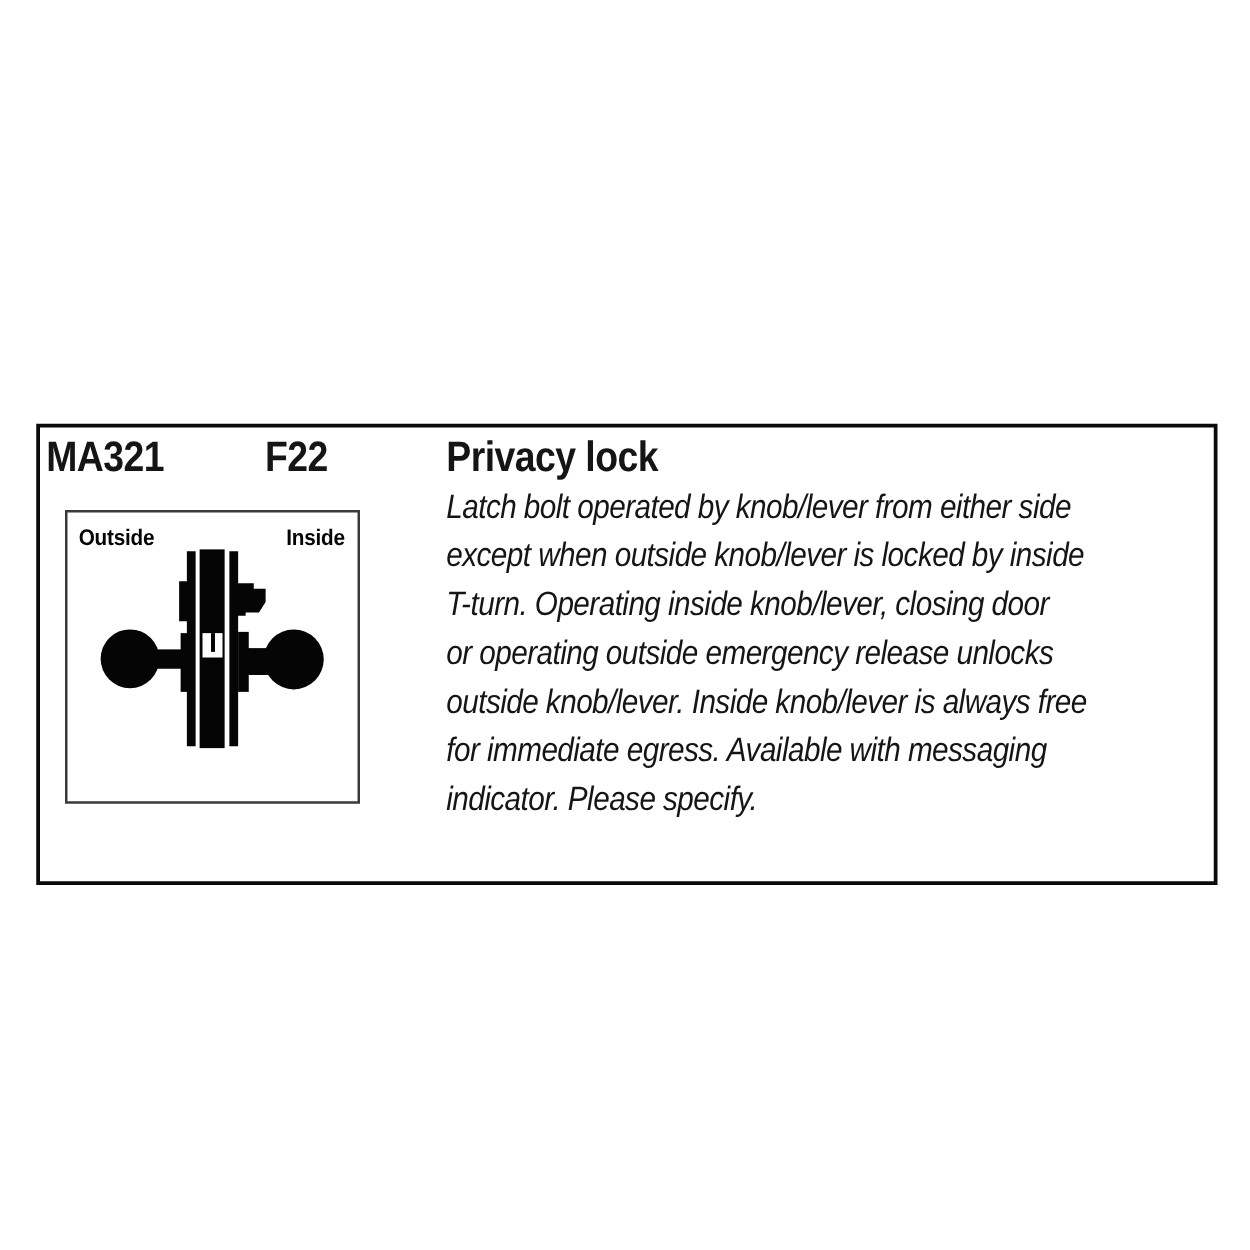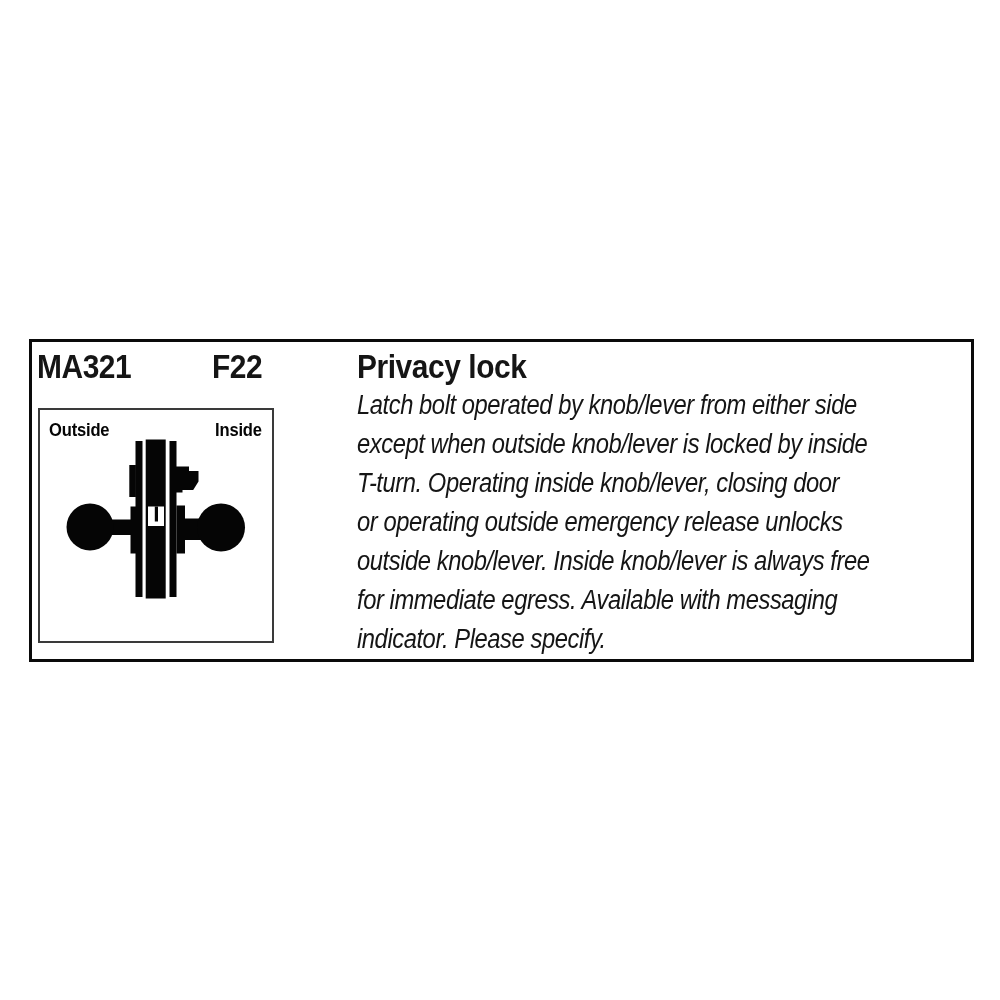--- a/index.html
+++ b/index.html
@@ -15,21 +15,21 @@
     background: var(--page-bg);
     font-family: "Liberation Sans", sans-serif;
     color: var(--text);
     overflow: hidden;
   }
   .page { position: relative; width: 1000px; height: 1000px; background: var(--page-bg); }
 
   .card {
     position: absolute;
     left: 29px; top: 339px;
-    width: 945px; height: 323px;
+    width: 945px; height: 369px;
     border: 3px solid var(--card-border);
     background: var(--page-bg);
   }
 
   .code, .title {
     position: absolute;
     top: 7px;
     font-size: 34px;
     line-height: 34px;
     font-weight: bold;
@@ -38,21 +38,21 @@
     transform: scaleX(0.88);
     transform-origin: 0 0;
     color: var(--text);
   }
   .code-model { left: 5px; }
   .code-func  { left: 180px; }
   .title      { left: 325px; }
 
   .panel {
     position: absolute;
-    left: 6px; top: 66px;
+    left: 20px; top: 66px;
     width: 236px; height: 235px;
     border: 2px solid var(--panel-border);
     background: var(--page-bg);
     text-align: center;
   }
   .lbl {
     position: absolute;
     top: 11px;
     font-size: 18px;
     line-height: 18px;

